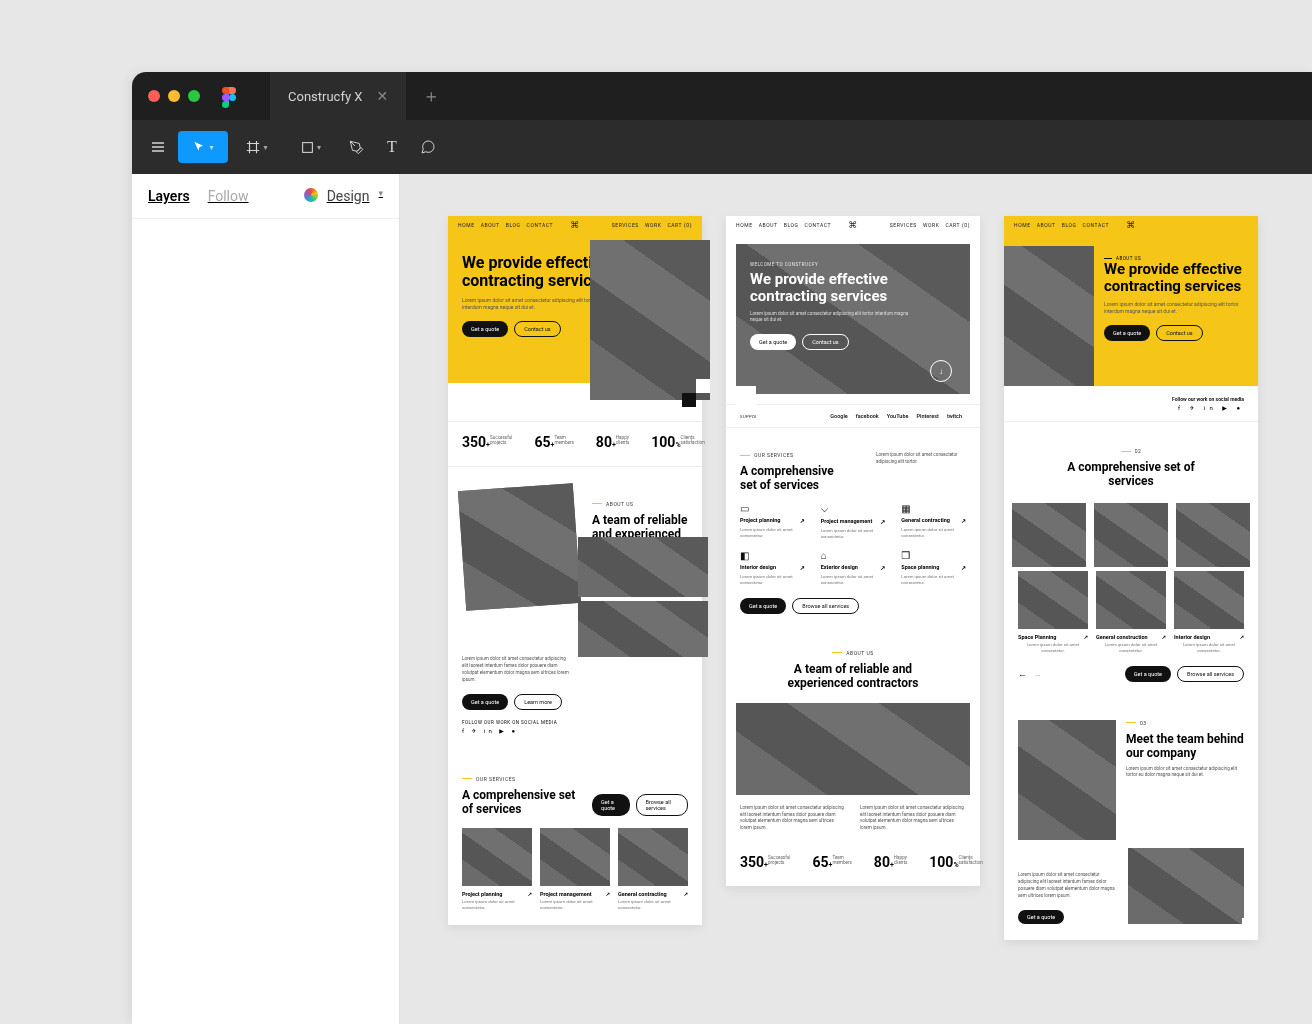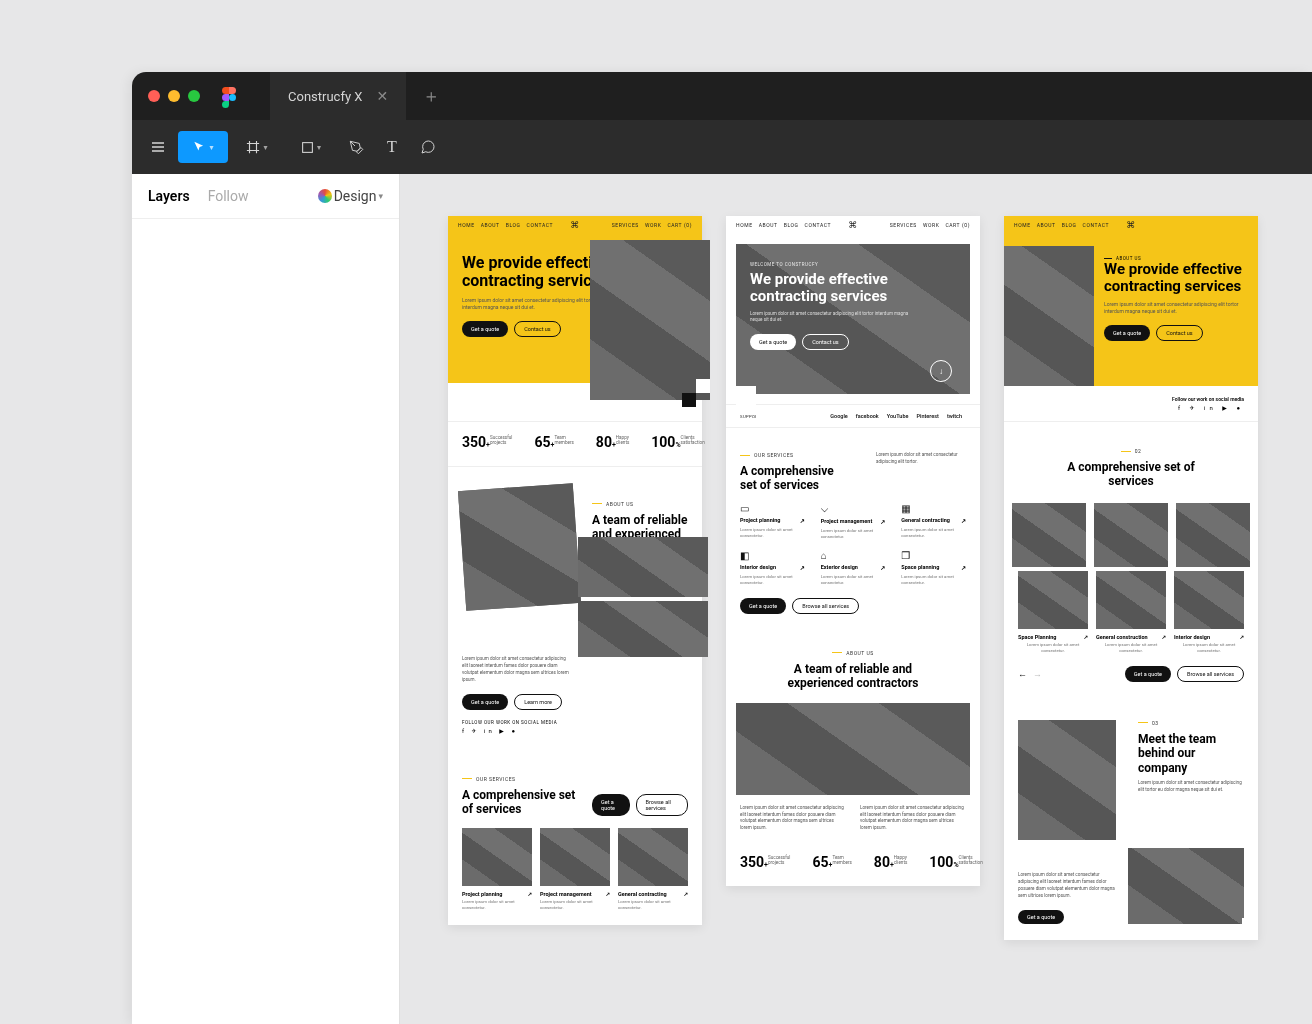--- a/index.html
+++ b/index.html
@@ -22,23 +22,23 @@
   .tbtn { width:32px; height:32px; display:flex; align-items:center; justify-content:center; color:#d5d5d5; border-radius:4px; margin:0 2px;}
   .tbtn.group { width:50px; gap:3px;}
   .tbtn.active { background:#0d99ff; color:#fff;}
   .tbtn .chev{font-size:8px;opacity:.7}
   .crumb { position:absolute; left:50%; transform:translateX(-50%); display:flex; align-items:center; gap:12px; color:#fff; font-size:14px;}
   .crumb .avatar{width:22px;height:22px;border:1.5px solid #777;border-radius:50%;display:flex;align-items:center;justify-content:center;color:#777}
   .crumb .prefix{color:#9a9a9a}
 
   .body { display:flex; height:calc(100% - 102px);}
   .sidebar { width:268px; background:#fff; border-right:1px solid #e0e0e0;}
-  .side-tabs { display:flex; align-items:center; gap:18px; padding:14px 16px; border-bottom:1px solid #eee; font-size:14px;}
+  .side-tabs { display:flex; align-items:center; gap:18px; padding:14px 16px; border-bottom:1px solid #eee; font-size:14px;text-decoration:underline;}
   .side-tabs .dim{color:#aaa}
-  .side-tabs .right{margin-left:auto;display:flex;align-items:center;gap:2px;color:#444}
+  .side-tabs .right{margin-left:auto;display:flex;align-items:flex-start;gap:9px;color:#444}
   .side-tabs .swatch{width:14px;height:14px;border-radius:50%;background:conic-gradient(#e74c3c,#f1c40f,#2ecc71,#3498db,#9b59b6,#e74c3c)}
 
   .canvas { flex:1; position:relative; background:#e7e7e8; overflow:hidden;}
 
   
   .board { position:absolute; background:#fff; box-shadow:0 3px 10px rgba(0,0,0,.08); }
   .nav { display:flex; align-items:center; padding:6px 10px; font-size:5px; letter-spacing:.6px; color:#222; position:relative;}
   .nav .l,.nav .r{display:flex;gap:6px}
   .nav .logo{position:absolute;left:50%;transform:translateX(-50%);font-size:9px}
   .nav .r{margin-left:auto}
@@ -430,21 +430,21 @@
                 <span style="opacity:.3">→</span>
               </div>
             <div class="btnrow" style="margin:0">
               <span class="pill dark">Get a quote</span>
               <span class="pill ol">Browse all services</span>
             </div>
           </div>
         </div>
 
         <div style="padding:26px 14px 16px;position:relative">
-          <div style="display:flex;gap:22px">
+          <div style="display:flex;gap:10px">
             <div class="imgph" style="width:98px;height:120px;flex:none"></div>
             <div>
               <div class="section-label">03</div>
               <h2>Meet the team behind our company</h2>
               <p class="tiny" style="margin-top:5px">Lorem ipsum dolor sit amet consectetur adipiscing elit tortor eu dolor magna neque sit dui et.</p>
             </div>
           </div>
           <div style="display:flex;gap:10px;align-items:flex-end;margin-top:8px">
              <div>
                <p class="tiny" style="max-width:100px">Lorem ipsum dolor sit amet consectetur adipiscing elit laoreet interdum fames dolor posuere diam volutpat elementum dolor magna sem ultrices lorem ipsum.</p>

